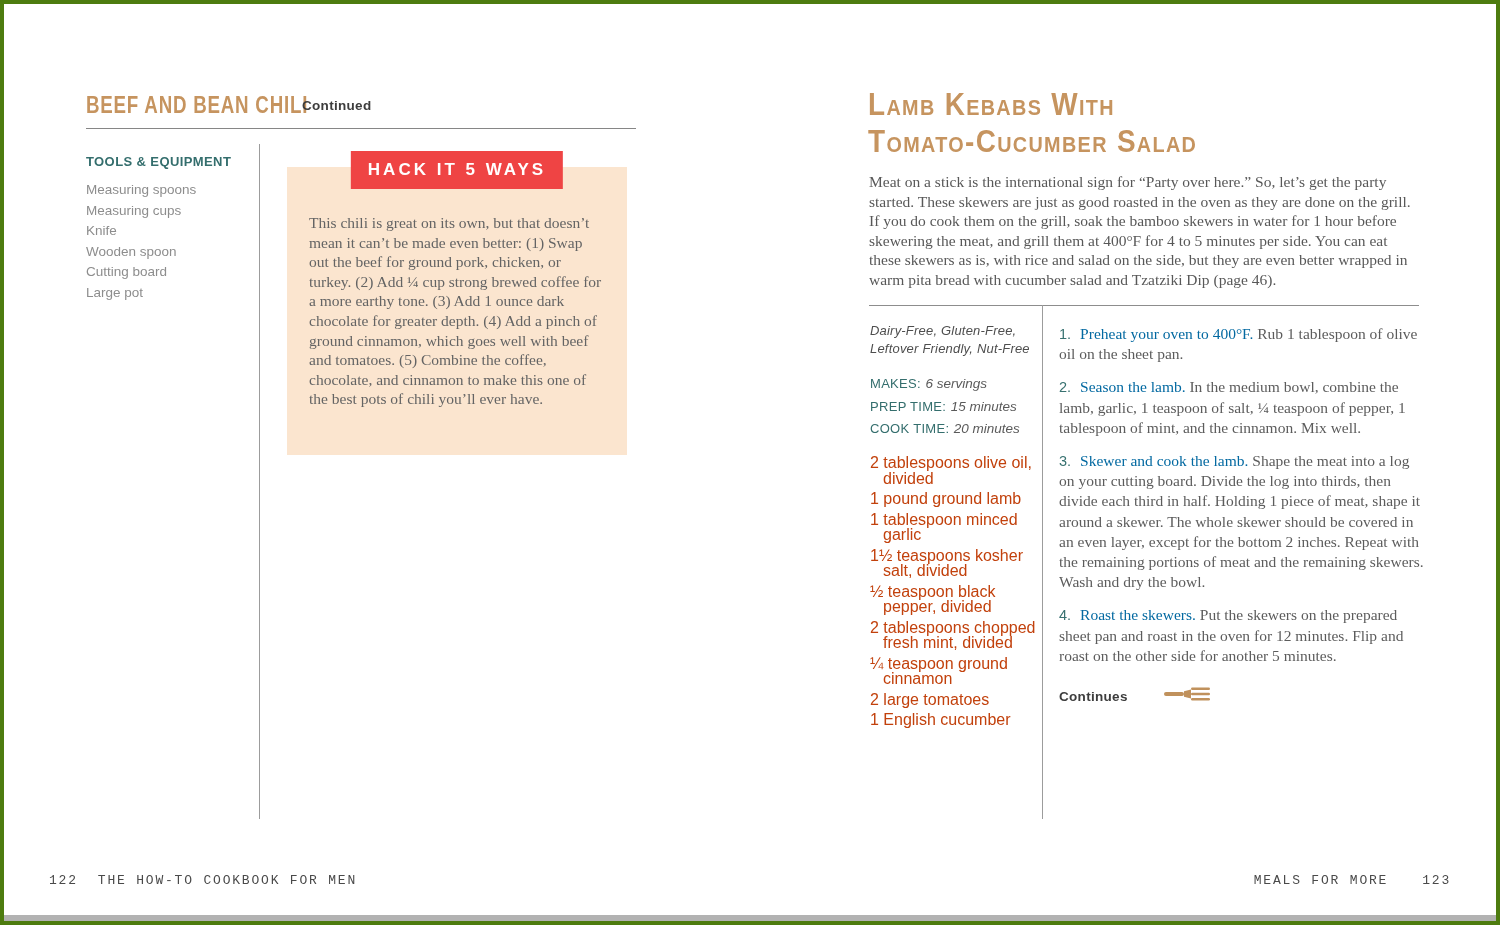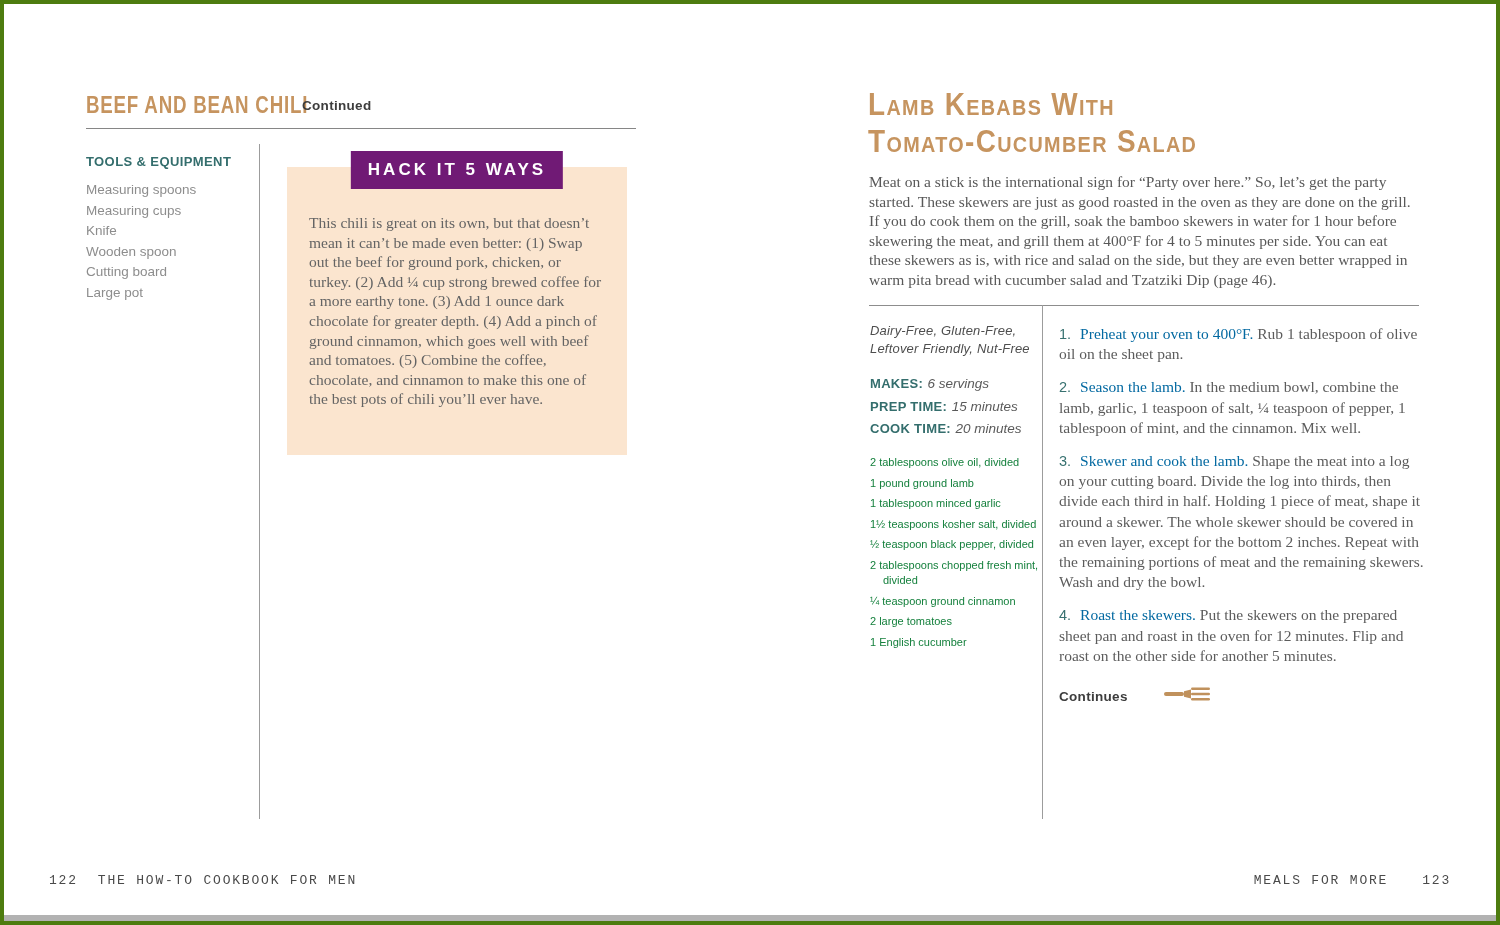--- a/index.html
+++ b/index.html
@@ -49,21 +49,21 @@
   .tools-list { list-style: none; }
   .tools-list li {
     font-size: 13.5px; color: #8d8d8d; margin-bottom: 7px; line-height: 13.5px;
   }
   .hack-box {
     position: absolute; left: 283px; top: 163px;
     width: 340px; height: 288px; background: #fbe5cf;
   }
   .hack-label {
     position: absolute; left: 50%; top: -16px; transform: translateX(-50%);
-    background: #701a75; color: #ffffff;
+    background: #ef4444; color: #ffffff;
     font-size: 17px; font-weight: bold; letter-spacing: 3px;
     padding: 9px 17px; white-space: nowrap;
   }
   .hack-text {
     padding: 46px 21px 0 22px;
     font-family: "Liberation Serif", serif;
     font-size: 15.5px; line-height: 19.6px; color: #646464;
   }
 
   
@@ -89,28 +89,28 @@
     width: 1px; height: 514px; background: #9c9c9c;
   }
   .rp-meta {
     position: absolute; left: 866px; top: 318px; width: 166px;
   }
   .dietary {
     font-size: 13px; font-style: italic; color: #4e4e4e;
     line-height: 17.5px; margin-bottom: 15px; letter-spacing: 0.2px;
   }
   .meta-row { line-height: 21.5px; white-space: nowrap; }
-  .meta-label { font-size: 13px; font-weight: bold; color: #346e6d; letter-spacing: 0.3px; }
+  .meta-label { font-size: 13px; font-weight: normal; color: #346e6d; letter-spacing: 0.3px; }
   .meta-value { font-size: 13.5px; font-style: italic; color: #5a5a5a; }
   .rp-ingredients {
     position: absolute; left: 866px; top: 451px; width: 170px;
     list-style: none;
   }
   .rp-ingredients li {
-    font-size: 11px; color: #15803d; line-height: 15.5px;
+    font-size: 16px; color: #c2410c; line-height: 15.5px;
     margin-bottom: 5px; padding-left: 13px; text-indent: -13px;
   }
   .rp-steps {
     position: absolute; left: 1055px; top: 320px; width: 365px;
   }
   .step {
     font-family: "Liberation Serif", serif;
     font-size: 15.5px; line-height: 20.2px; color: #5c5c5c;
     margin-bottom: 13px;
   }

